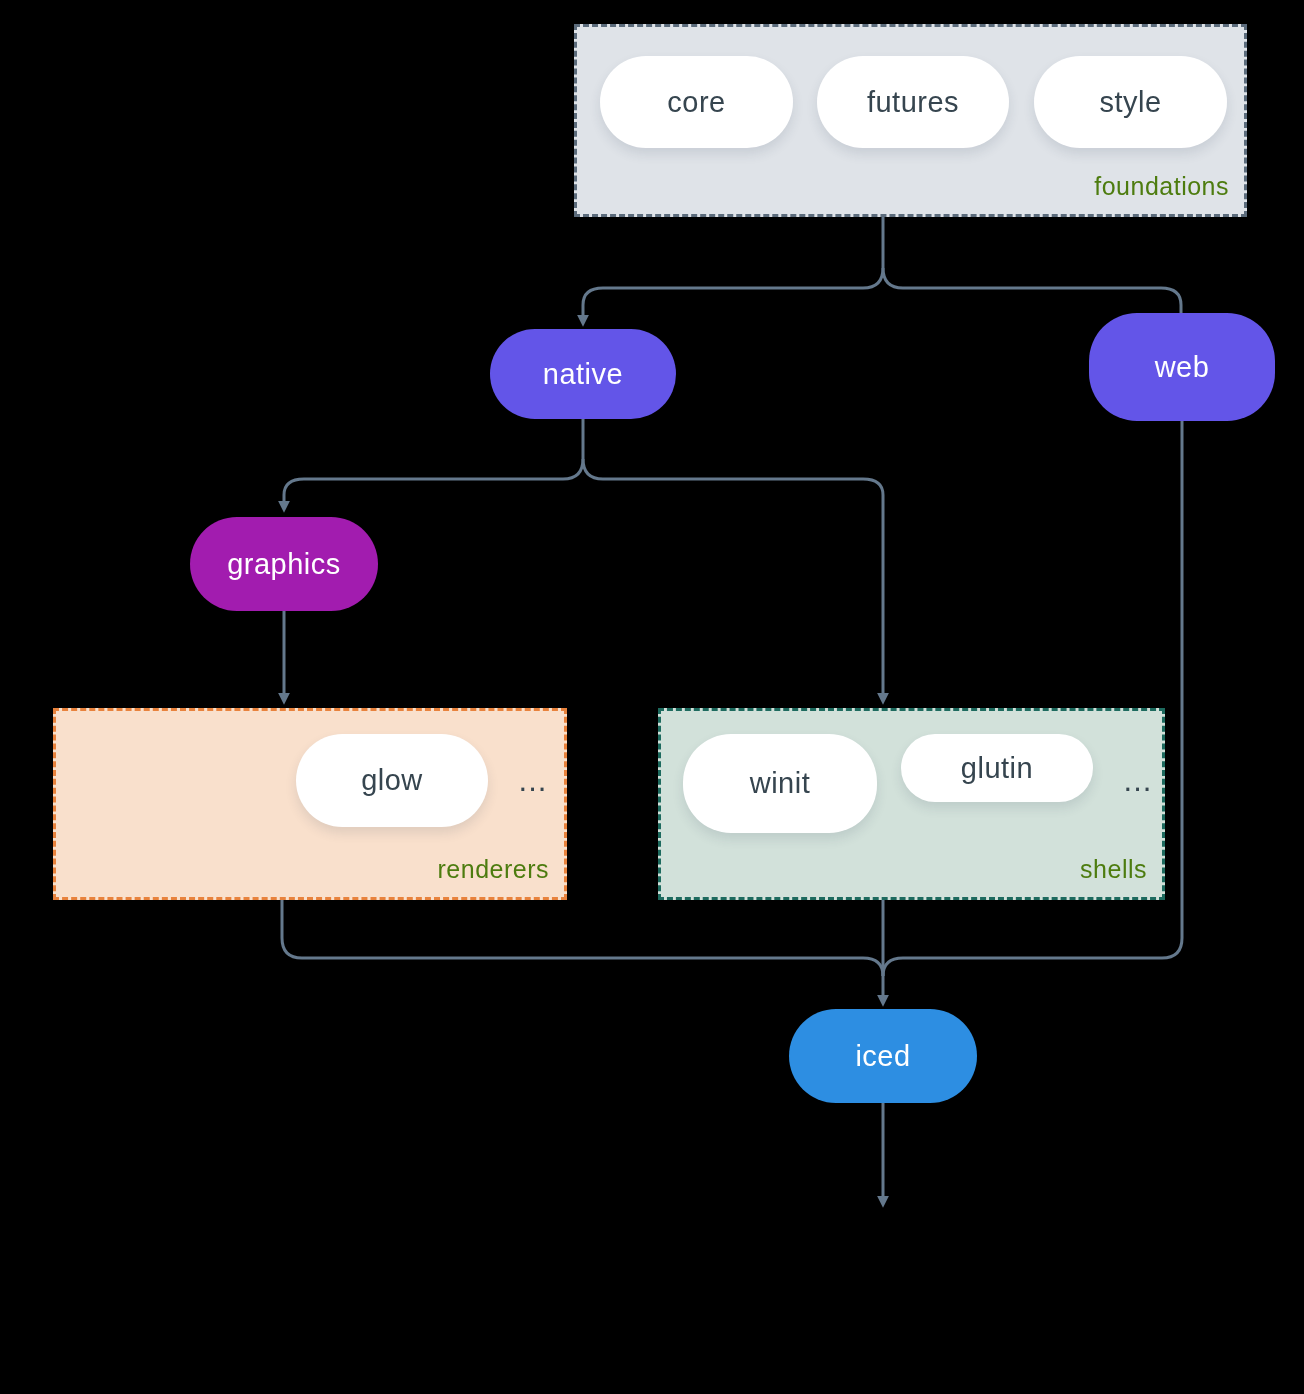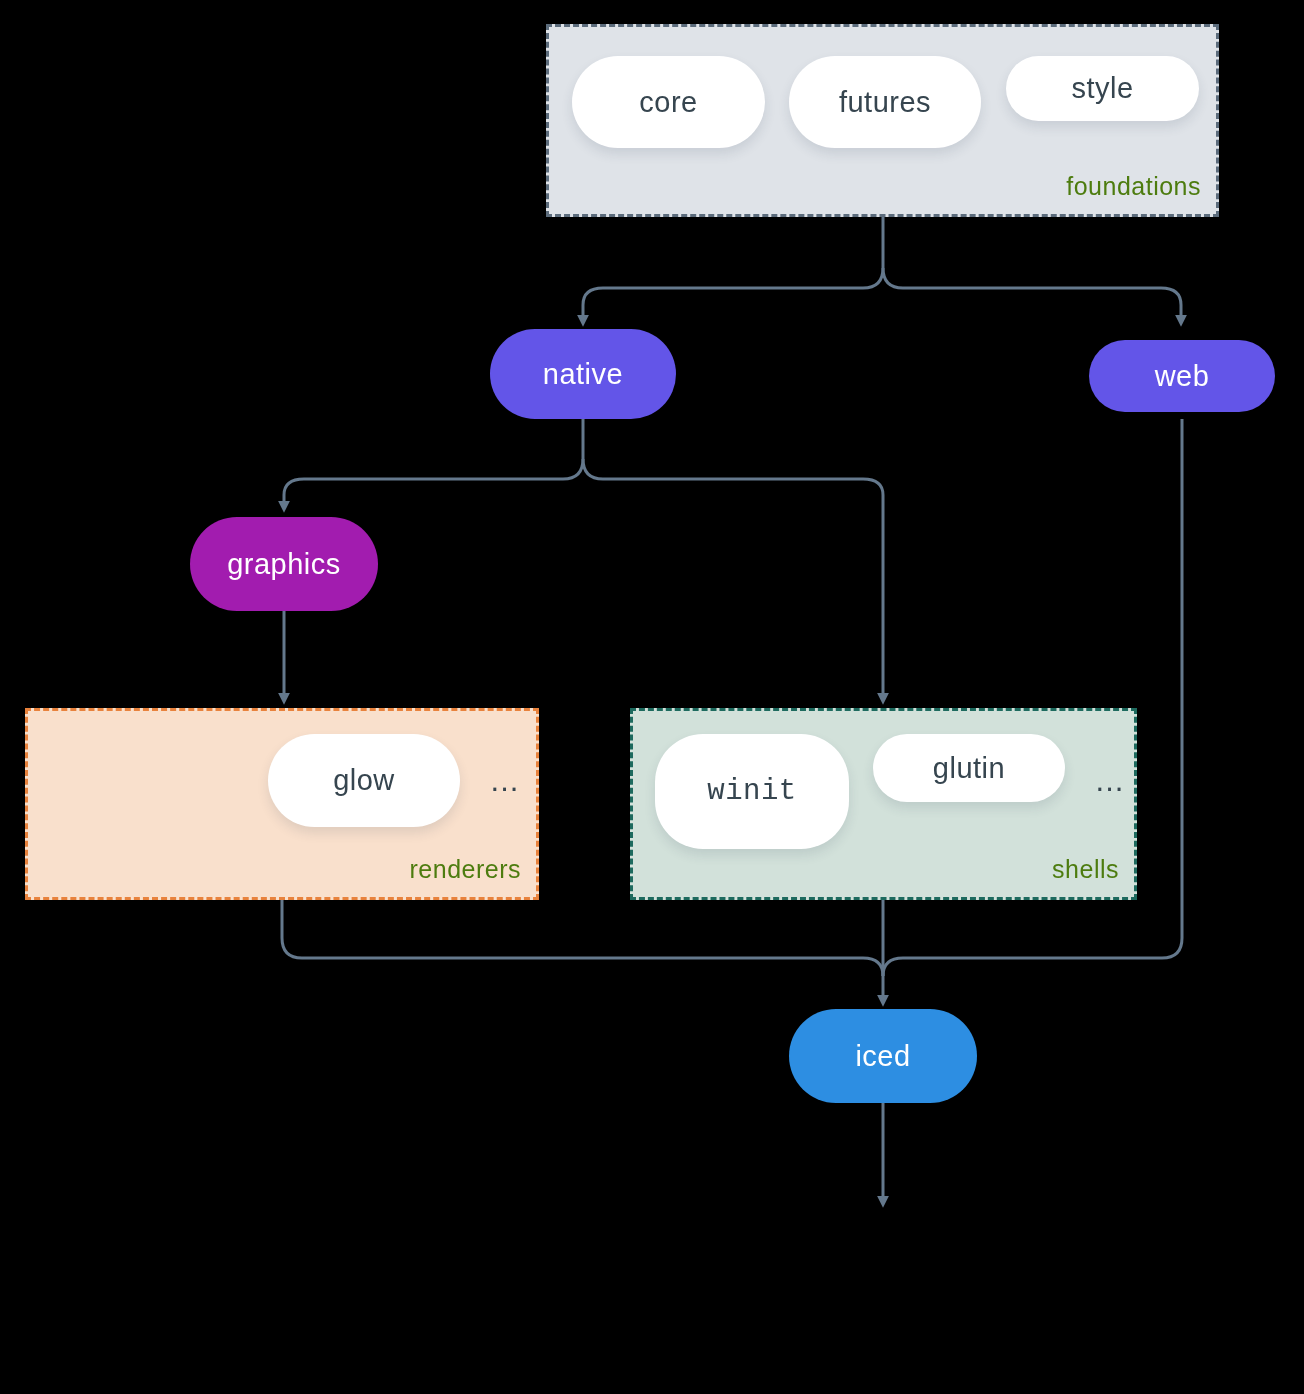--- a/index.html
+++ b/index.html
@@ -2,21 +2,21 @@
 <html><head>
 <meta charset="utf-8">
 <style>
   html,body { margin:0; padding:0; background:#000; }
   .canvas {
     position:relative; width:1304px; height:1394px; background:#000;
     font-family:"Liberation Sans", sans-serif; overflow:hidden;
   }
   .connectors { position:absolute; left:0; top:0; width:1304px; height:1394px; }
 
-  .groupbox { position:absolute; box-sizing:border-box; }
+  .groupbox { position:absolute; box-sizing:border-box;margin-left:28px; }
   .groupbox.foundations {
     left:546px; top:24px; width:673px; height:193px;
     background:#dfe3e8; border:3px dashed #5c6c7c;
   }
   .groupbox.renderers {
     left:25px; top:708px; width:514px; height:192px;
     background:#f9e0cc; border:3px dashed #e8823c;
   }
   .groupbox.shells {
     left:630px; top:708px; width:507px; height:192px;
@@ -34,31 +34,31 @@
   .pill.white {
     background:#ffffff; color:#36454f;
     box-shadow:0 6px 12px rgba(40,60,80,0.12);
   }
   .pill.colored { color:#ffffff; }
   .pill.purple   { background:#6355e8; }
   .pill.orange   { background:#a21caf; }
   .pill.blue     { background:#2d8ee2; }
 
   .node-native   { left:490px;  top:329px; width:186px; height:90px; }
-  .node-web      { left:1089px; top:340px; width:186px; height:72px; }
+  .node-web      { left:1089px; top:313px; width:186px; height:108px; }
   .node-graphics { left:190px;  top:517px; width:188px; height:94px; }
   .node-iced     { left:789px;  top:1009px; width:188px; height:94px; }
 
   
   .foundations .p0 { left:23px;  top:29px; width:193px; height:92px; }
   .foundations .p1 { left:240px; top:29px; width:192px; height:92px; }
-  .foundations .p2 { left:457px; top:29px; width:193px; height:65px; }
+  .foundations .p2 { left:457px; top:29px; width:193px; height:92px; }
   .renderers  .p0 { left:23px;  top:23px; width:192px; height:93px; }
   .renderers  .p1 { left:240px; top:23px; width:192px; height:93px; }
-  .shells     .p0 { left:22px;  top:23px; width:194px; height:115px;font-family:Liberation Mono, monospace; }
+  .shells     .p0 { left:22px;  top:23px; width:194px; height:99px; }
   .shells     .p1 { left:240px; top:23px; width:192px; height:68px; }
 
   .dots {
     position:absolute; left:446px; top:23px; width:62px; height:93px;
     display:flex; align-items:center; justify-content:center;
     font-size:31px; color:#36454f; letter-spacing:1px;
   }
 
   .appbox {
     position:absolute; left:721px; top:1213px; width:324px; height:156px;

